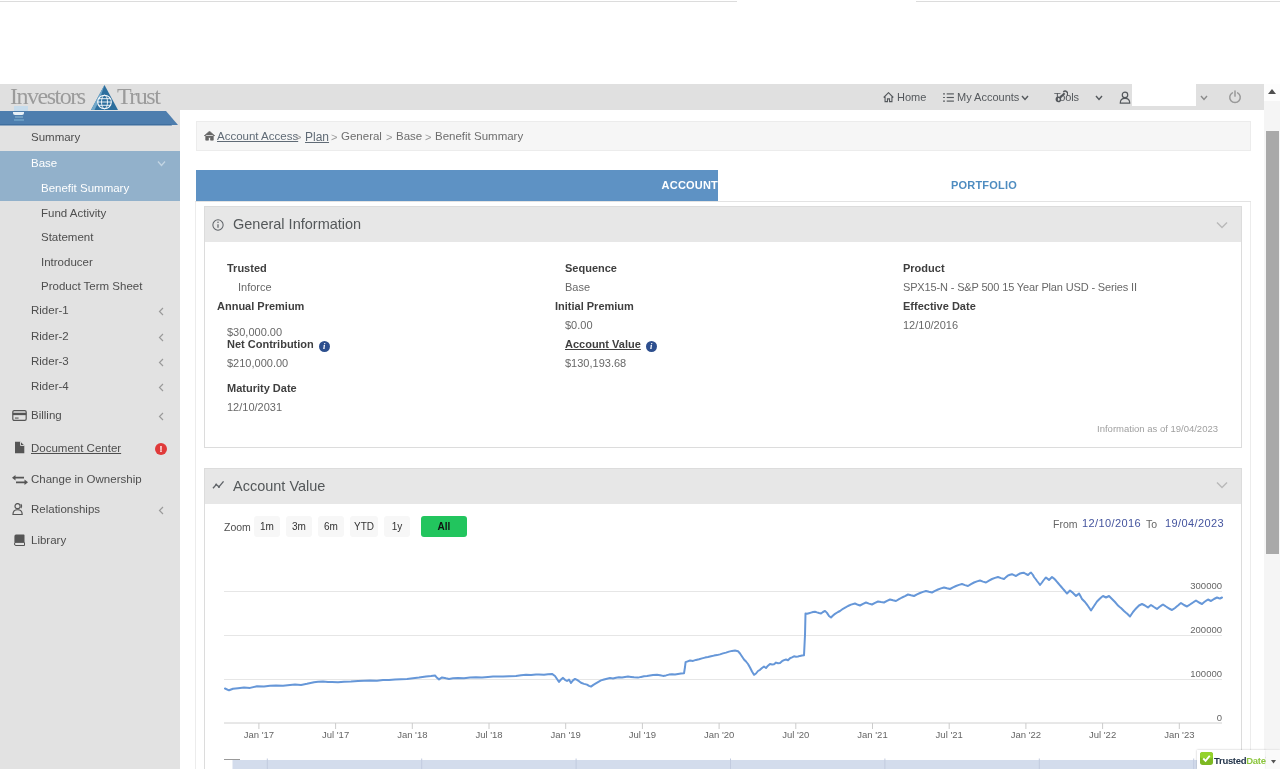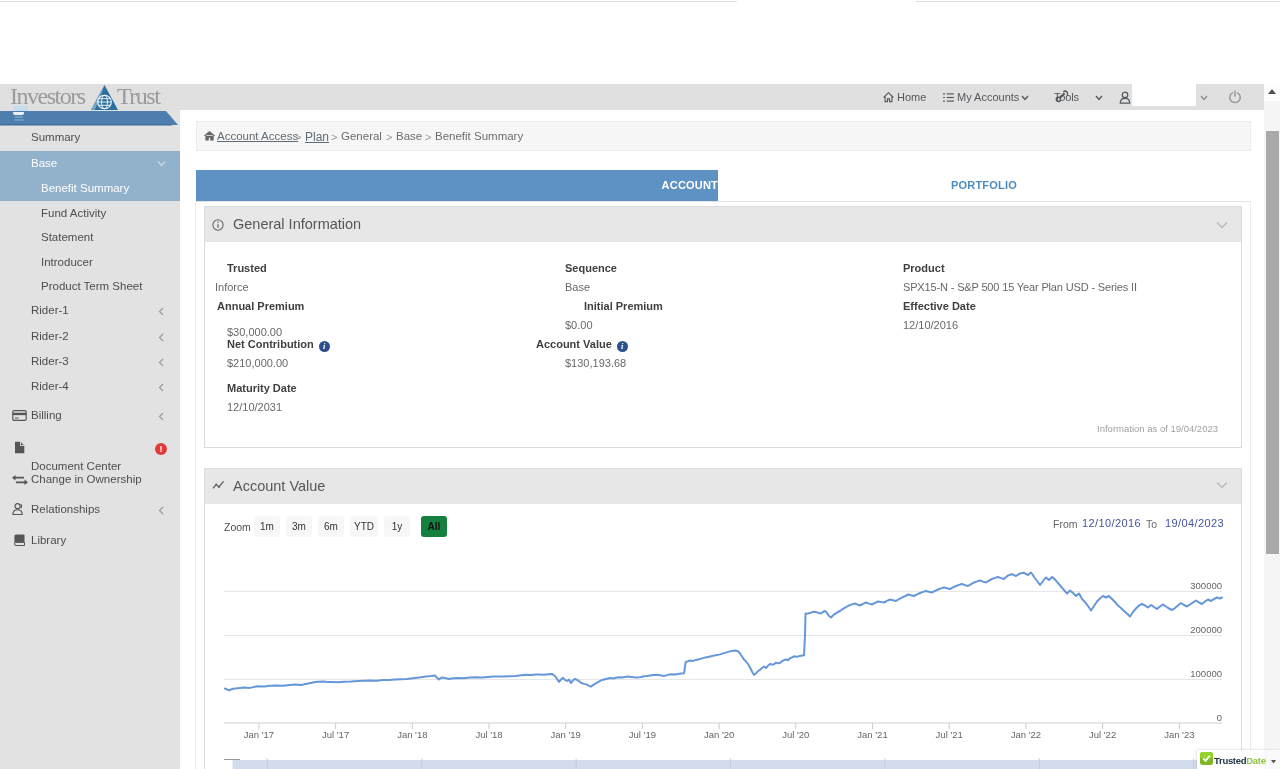--- a/index.html
+++ b/index.html
@@ -92,21 +92,21 @@
 <div class="side-item" style="left:41px;top:182px;color:#fff;">Benefit Summary</div>
 <div class="side-item" style="left:41px;top:207px;">Fund Activity</div>
 <div class="side-item" style="left:41px;top:231px;">Statement</div>
 <div class="side-item" style="left:41px;top:256px;">Introducer</div>
 <div class="side-item" style="left:41px;top:280px;">Product Term Sheet</div>
 <div class="side-item" style="left:31px;top:304px;text-align:right;">Rider-1</div>
 <div class="side-item" style="left:31px;top:330px;">Rider-2</div>
 <div class="side-item" style="left:31px;top:355px;">Rider-3</div>
 <div class="side-item" style="left:31px;top:380px;">Rider-4</div>
 <div class="side-item" style="left:31px;top:409px;">Billing</div>
-<div class="side-item" style="left:31px;top:460px;">Document Center</div>
+<div class="side-item" style="left:31px;top:442px;text-decoration:underline;">Document Center</div>
 <div class="side-item" style="left:31px;top:473px;">Change in Ownership</div>
 <div class="side-item" style="left:31px;top:503px;">Relationships</div>
 <div class="side-item" style="left:31px;top:534px;">Library</div>
 <svg class="abs" style="left:158px;top:307px" width="6" height="9" viewBox="0 0 6 9">
     <polyline points="5,1 1.5,4.5 5,8" fill="none" stroke="#9a9a9a" stroke-width="1.2"></polyline>
   </svg>
 <svg class="abs" style="left:158px;top:333px" width="6" height="9" viewBox="0 0 6 9">
     <polyline points="5,1 1.5,4.5 5,8" fill="none" stroke="#9a9a9a" stroke-width="1.2"></polyline>
   </svg>
 <svg class="abs" style="left:158px;top:358px" width="6" height="9" viewBox="0 0 6 9">
@@ -178,34 +178,34 @@
     <circle cx="7" cy="7" r="6" fill="none" stroke="#5f6368" stroke-width="1.2"></circle>
     <line x1="7" y1="6" x2="7" y2="10.2" stroke="#5f6368" stroke-width="1.4"></line>
     <circle cx="7" cy="3.8" r="0.9" fill="#5f6368"></circle>
   </svg>
 <div class="abs" style="left:233px;top:216px;font-size:14.5px;color:#54585a;">General Information</div>
 <svg class="abs" style="left:1216px;top:221px" width="12" height="8" viewBox="0 0 12 8">
     <polyline points="1,1.5 6,6.5 11,1.5" fill="none" stroke="#b9b9b9" stroke-width="1.5"></polyline>
   </svg>
 
 <div class="lbl" style="left:227px;top:262px;">Trusted</div>
-<div class="val" style="left:215px;top:281px;">Inforce</div>
+<div class="val" style="left:238px;top:281px;">Inforce</div>
 <div class="lbl" style="left:565px;top:262px;">Sequence</div>
 <div class="val" style="left:565px;top:281px;">Base</div>
 <div class="lbl" style="left:903px;top:262px;">Product</div>
 <div class="val" style="left:903px;top:281px;"><span style="letter-spacing:-0.15px">SPX15-N - S&amp;P 500 15 Year Plan USD - Series II</span></div>
 <div class="lbl" style="left:217px;top:300px;">Annual Premium</div>
 <div class="val" style="left:227px;top:326px;">$30,000.00</div>
-<div class="lbl" style="left:584px;top:300px;">Initial Premium</div>
+<div class="lbl" style="left:555px;top:300px;">Initial Premium</div>
 <div class="val" style="left:565px;top:319px;">$0.00</div>
 <div class="lbl" style="left:903px;top:300px;">Effective Date</div>
 <div class="val" style="left:903px;top:319px;">12/10/2016</div>
 <div class="lbl" style="left:227px;top:338px;">Net Contribution<span style="display:inline-block;width:11px;height:11px;border-radius:50%;background:#2d4f8e;color:#fff;font-size:8.5px;font-weight:bold;text-align:center;line-height:11px;vertical-align:-1px;margin-left:5px;font-family:'Liberation Serif',serif;font-style:italic;">i</span></div>
 <div class="val" style="left:227px;top:357px;">$210,000.00</div>
-<div class="lbl" style="left:536px;top:338px;">Account Value<span style="display:inline-block;width:11px;height:11px;border-radius:50%;background:#2d4f8e;color:#fff;font-size:8.5px;font-weight:bold;text-align:center;line-height:11px;vertical-align:-1px;margin-left:5px;font-family:'Liberation Serif',serif;font-style:italic;">i</span></div>
+<div class="lbl" style="left:565px;top:338px;text-decoration:underline;">Account Value<span style="display:inline-block;width:11px;height:11px;border-radius:50%;background:#2d4f8e;color:#fff;font-size:8.5px;font-weight:bold;text-align:center;line-height:11px;vertical-align:-1px;margin-left:5px;font-family:'Liberation Serif',serif;font-style:italic;">i</span></div>
 <div class="val" style="left:565px;top:357px;">$130,193.68</div>
 <div class="lbl" style="left:227px;top:382px;">Maturity Date</div>
 <div class="val" style="left:227px;top:401px;">12/10/2031</div>
 
 <div class="abs" style="left:918px;top:423px;width:300px;font-size:9.5px;color:#9f9f9f;text-align:right;">Information as of 19/04/2023</div>
 
 <div class="abs" style="left:204px;top:468px;width:1038px;height:301px;border:1px solid #dcdcdc;border-bottom:none;background:#fff"></div>
 <div class="abs" style="left:205px;top:469px;width:1036px;height:35px;background:#e7e7e7"></div>
 <svg class="abs" style="left:212px;top:480px" width="13" height="11" viewBox="0 0 14 12">
     <polyline points="1,9 4.5,5 7.5,7.5 12.5,1.5" fill="none" stroke="#5f6368" stroke-width="1.5"></polyline>
@@ -216,21 +216,21 @@
 <svg class="abs" style="left:1216px;top:481px" width="12" height="8" viewBox="0 0 12 8">
     <polyline points="1,1.5 6,6.5 11,1.5" fill="none" stroke="#b9b9b9" stroke-width="1.5"></polyline>
   </svg>
 
 <div class="abs" style="left:224px;top:521px;font-size:10.5px;color:#4f4f4f;">Zoom</div>
 <div class="zbtn" style="left:254px;width:26px;">1m</div>
 <div class="zbtn" style="left:286px;width:26px;">3m</div>
 <div class="zbtn" style="left:318px;width:26px;">6m</div>
 <div class="zbtn" style="left:350px;width:28px;">YTD</div>
 <div class="zbtn" style="left:384px;width:26px;">1y</div>
-<div class="zbtn" style="left:421px;width:26px;background:#15803d;font-weight:bold;color:#111;text-align:center;">All</div>
+<div class="zbtn" style="left:421px;width:46px;background:#22c55e;font-weight:bold;color:#111;text-align:center;">All</div>
 <div class="abs" style="left:1053px;top:518px;font-size:10.5px;color:#666;">From</div>
 <div class="abs" style="left:1082px;top:517px;font-size:11px;color:#44549e;letter-spacing:0.4px;">12/10/2016</div>
 <div class="abs" style="left:1146px;top:518px;font-size:10.5px;color:#666;">To</div>
 <div class="abs" style="left:1165px;top:517px;font-size:11px;color:#44549e;letter-spacing:0.4px;">19/04/2023</div>
 
 <svg class="abs" style="left:0;top:0" width="1280" height="769" viewBox="0 0 1280 769">
   <line x1="224" y1="591.5" x2="1222" y2="591.5" stroke="#e6e6e6" stroke-width="1"></line>
     <text x="1222" y="589" text-anchor="end" font-size="9.5" fill="#666">300000</text>
     <line x1="224" y1="635.5" x2="1222" y2="635.5" stroke="#e6e6e6" stroke-width="1"></line>
     <text x="1222" y="633" text-anchor="end" font-size="9.5" fill="#666">200000</text>

